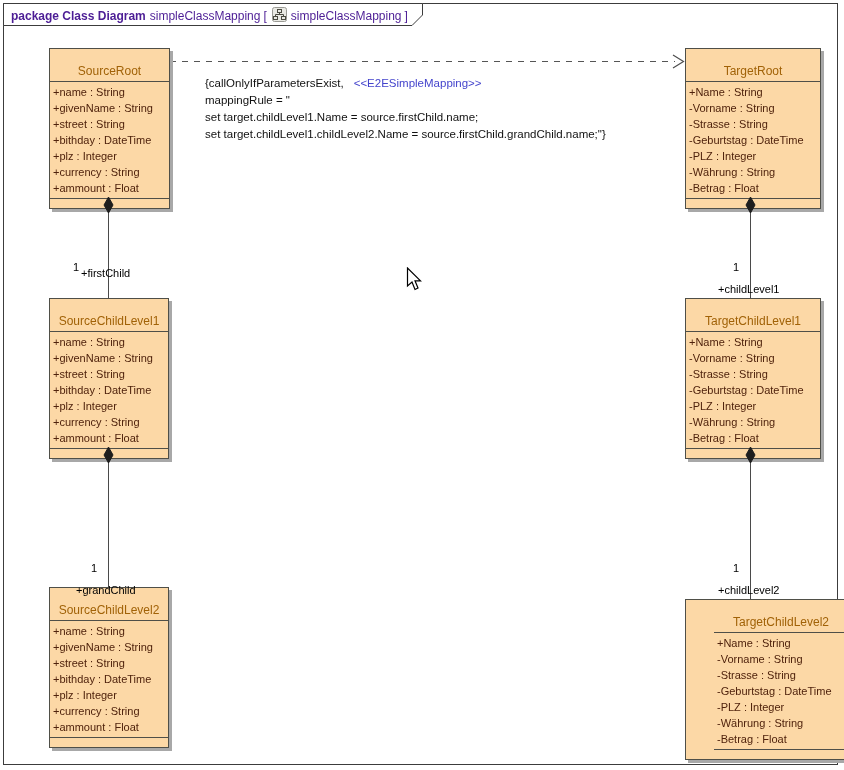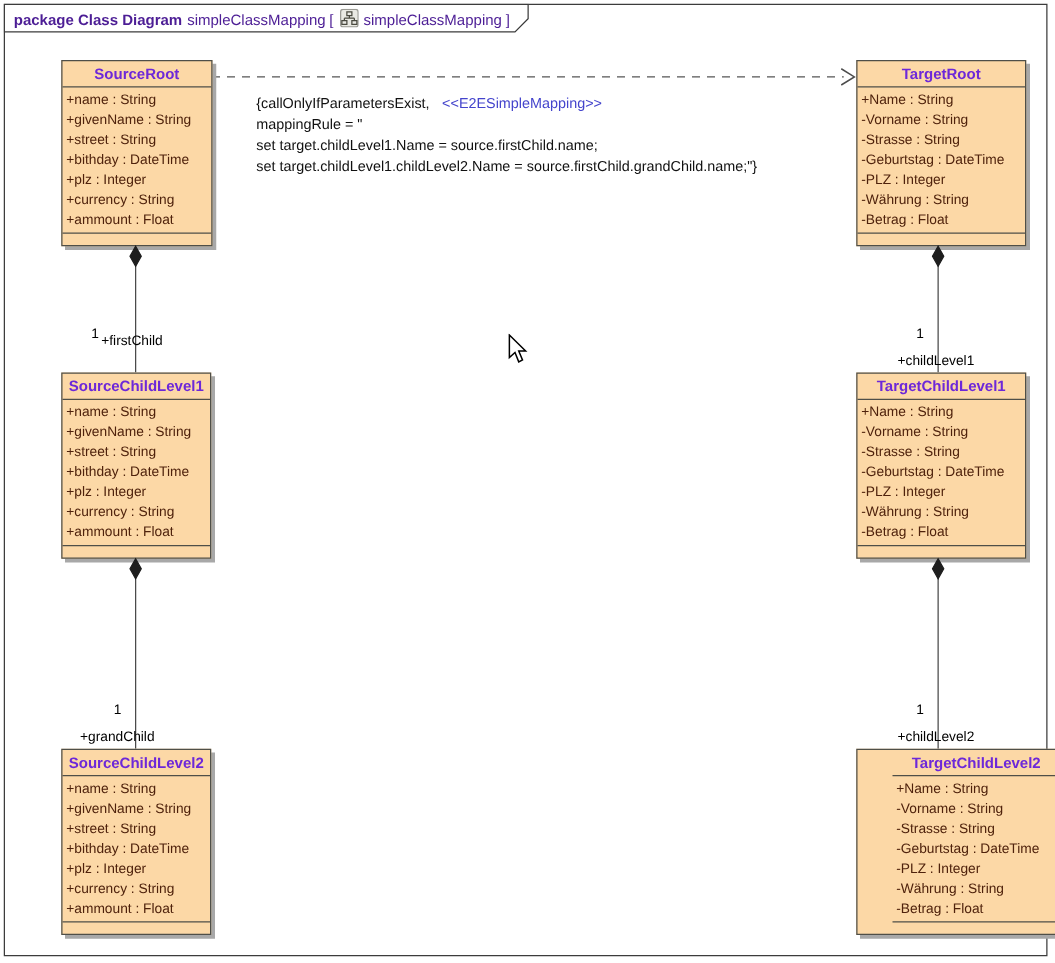--- a/index.html
+++ b/index.html
@@ -10,21 +10,21 @@
   
   .frame{position:absolute;left:3px;top:3px;width:833px;height:760px;border:1px solid #3c3c3c;background:#fff;}
   .tab-svg{position:absolute;left:3px;top:3px;z-index:3;}
   .tab-text{position:absolute;left:11px;top:7px;z-index:4;font-size:12px;color:#4c1d95;white-space:nowrap;display:flex;align-items:center;}
   .tab-text b{margin-right:4px;}
   .tab-text .seg{margin-right:3px;}
   .tab-icon{margin:0 4px 0 2px;display:inline-block;vertical-align:middle;}
 
   
   .cls{position:absolute;background:#FCD8A6;border:1px solid #4f4f48;box-shadow:3px 3px 0 #a8a8a8;z-index:2;}
-  .cls-title{height:20px;line-height:20px;text-align:center;font-weight:bold;font-size:12px;color:#6d28d9;border-bottom:1px solid #4f4f48;white-space:nowrap;}
+  .cls-title{height:20px;line-height:20px;text-align:center;font-weight:normal;font-size:12px;color:#a16207;border-bottom:1px solid #4f4f48;white-space:nowrap;margin-top:12px;}
   .cls-attrs{padding:2px 3px;border-bottom:1px solid #4f4f48;}
   .attr{font-size:11px;line-height:16px;color:#4f220c;white-space:nowrap;}
   .cls-empty{height:9px;}
 
   
   .vline{position:absolute;width:1px;background:#4a4a4a;z-index:1;}
   .diamond{position:absolute;z-index:3;}
   .dashline{position:absolute;height:1px;z-index:1;
     background:repeating-linear-gradient(to right,#555 0 6px,transparent 6px 12px);}
   .arrowhead{position:absolute;z-index:1;}
@@ -82,21 +82,21 @@
 <div class="vline" style="left:750px;top:447px;height:152px;"></div>
 <svg class="diamond" style="left:745px;top:446px;" width="11" height="18">
   <polygon points="5.5,1 10,9 5.5,17 1,9" fill="#1e1e1e" stroke="#1e1e1e"></polygon>
 </svg>
 
 <div class="assoc-label" style="left:73px;top:261px;">1</div>
 <div class="assoc-label" style="left:81px;top:267px;">+firstChild</div>
 <div class="assoc-label" style="left:733px;top:261px;">1</div>
 <div class="assoc-label" style="left:718px;top:283px;">+childLevel1</div>
 <div class="assoc-label" style="left:91px;top:562px;">1</div>
-<div class="assoc-label" style="left:64px;top:584px;">+grandChild</div>
+<div class="assoc-label" style="left:76px;top:584px;">+grandChild</div>
 <div class="assoc-label" style="left:733px;top:562px;">1</div>
 <div class="assoc-label" style="left:718px;top:584px;">+childLevel2</div>
 
 <div class="note">
   <div>
     <span>{callOnlyIfParametersExist,</span><span class="blue">&lt;&lt;E2ESimpleMapping&gt;&gt;</span>
   </div>
   <div>mappingRule = "</div>
   <div>set target.childLevel1.Name = source.firstChild.name;</div>
   <div>set target.childLevel1.childLevel2.Name = source.firstChild.grandChild.name;"}</div>
@@ -151,21 +151,21 @@
     <div class="attr">-Vorname : String</div>
     <div class="attr">-Strasse : String</div>
     <div class="attr">-Geburtstag : DateTime</div>
     <div class="attr">-PLZ : Integer</div>
     <div class="attr">-Währung : String</div>
     <div class="attr">-Betrag : Float</div>
   </div>
   <div class="cls-empty"></div>
 </div>
 
-<div class="cls" style="left:49px;top:599px;width:118px;">
+<div class="cls" style="left:49px;top:587px;width:118px;">
   <div class="cls-title">SourceChildLevel2</div>
   <div class="cls-attrs">
     <div class="attr">+name : String</div>
     <div class="attr">+givenName : String</div>
     <div class="attr">+street : String</div>
     <div class="attr">+bithday : DateTime</div>
     <div class="attr">+plz : Integer</div>
     <div class="attr">+currency : String</div>
     <div class="attr">+ammount : Float</div>
   </div>

